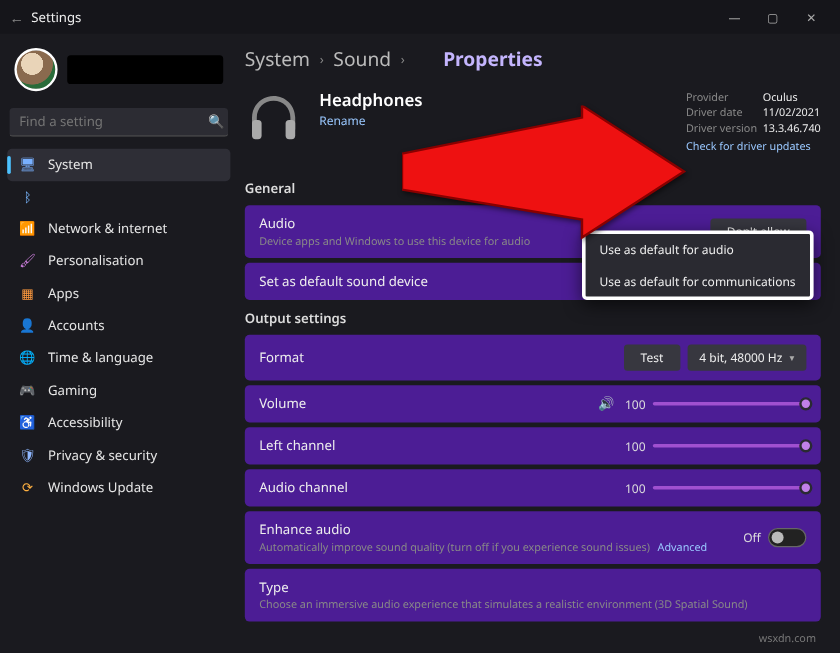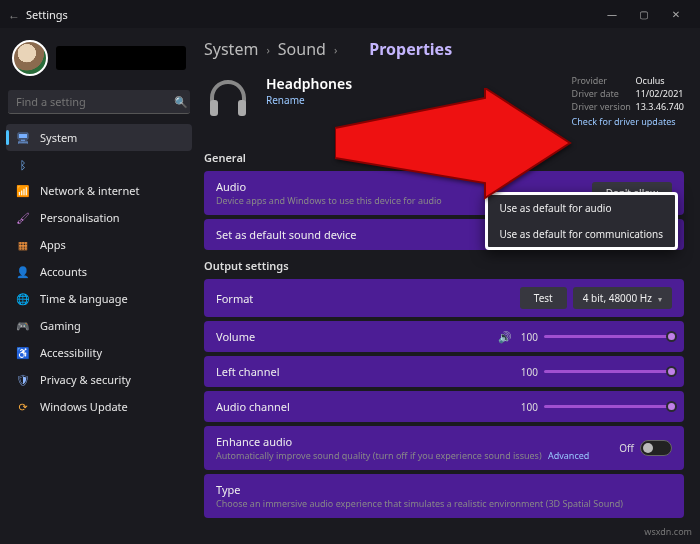--- a/index.html
+++ b/index.html
@@ -62,21 +62,21 @@
 
 .toggle { width:32px; height:16px; border-radius:8px; background:#222; border:1px solid #666; position:relative; cursor:pointer; }
 .toggle .knob { position:absolute; left:2px; top:2px; width:10px; height:10px; border-radius:50%; background:#bbb; }
 .off-lbl { font-size:10px; color:#ddd; margin-right:6px; }
 .adv { color:#9ac8ff; margin-left:4px; cursor:pointer; }
 
 .menu { position:absolute; right:22px; top:192px; background:#2a2a31; border:3px solid #ffffff; border-radius:4px; box-shadow:0 4px 14px rgba(0,0,0,.6); z-index:5; }
 .menu div { font-size:10px; color:#eee; padding:6px 12px; cursor:pointer; }
 
 .arrow { position:absolute; left:335px; top:88px; z-index:6; pointer-events:none; filter:drop-shadow(1px 2px 2px rgba(0,0,0,.5)); }
-.watermark { position:absolute; right:8px; bottom:6px; font-size:9px; color:#777; z-index:7;margin-left:40px; }
+.watermark { position:absolute; right:20px; bottom:6px; font-size:9px; color:#777; z-index:7;margin-left:40px; }
 </style>
 </head>
 <body>
 
 <div class="titlebar">
   <span class="back">←</span>
   <span class="title">Settings</span>
   <span class="spacer"></span>
   <span class="winbtn">—</span>
   <span class="winbtn">▢</span>

